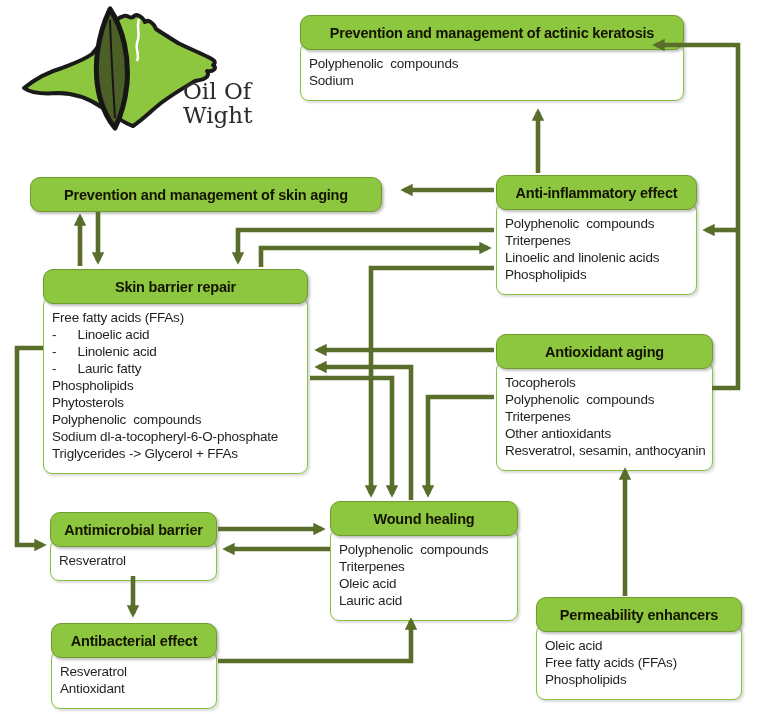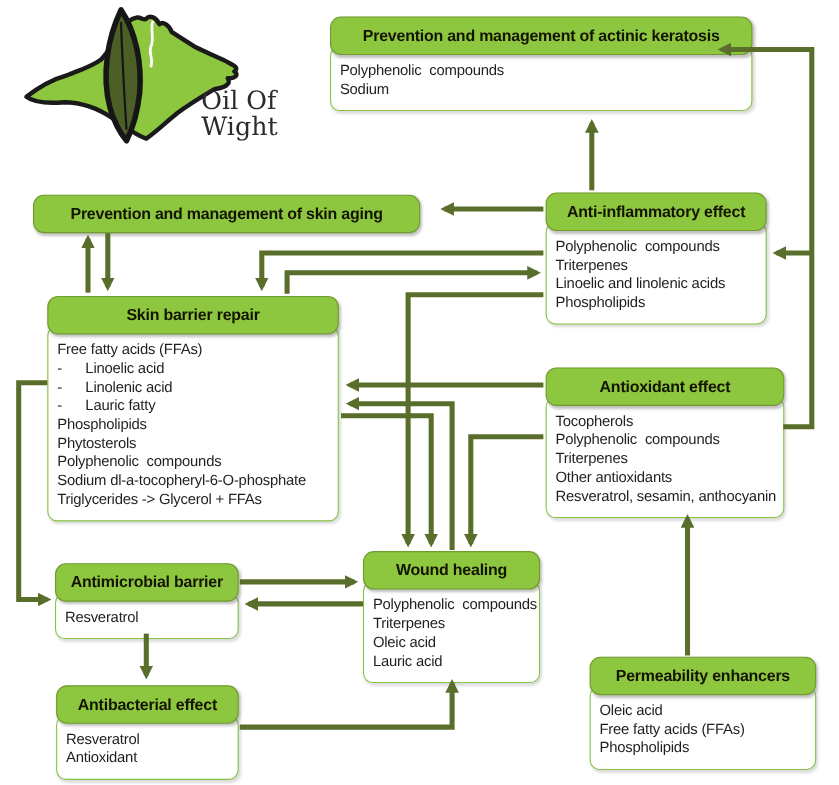--- a/index.html
+++ b/index.html
@@ -81,38 +81,38 @@
         <div class="body-line">-      Lauric fatty</div>
         <div class="body-line">Phospholipids</div>
         <div class="body-line">Phytosterols</div>
         <div class="body-line">Polyphenolic  compounds</div>
         <div class="body-line">Sodium dl-a-tocopheryl-6-O-phosphate</div>
         <div class="body-line">Triglycerides -&gt; Glycerol + FFAs</div>
       </div>
   </div>
 
   <div class="box" style="left:496px;top:334px;width:217px">
-    <div class="box-header">Antioxidant effect</div>
+    <div class="box-header">Antioxidant aging</div>
     <div class="box-body">
         <div class="body-line">Tocopherols</div>
         <div class="body-line">Polyphenolic  compounds</div>
         <div class="body-line">Triterpenes</div>
         <div class="body-line">Other antioxidants</div>
         <div class="body-line">Resveratrol, sesamin, anthocyanin</div>
       </div>
   </div>
 
   <div class="box" style="left:50px;top:512px;width:167px">
     <div class="box-header">Antimicrobial barrier</div>
     <div class="box-body">
         <div class="body-line">Resveratrol</div>
       </div>
   </div>
 
-  <div class="box" style="left:330px;top:501px;width:161px">
+  <div class="box" style="left:330px;top:501px;width:188px">
     <div class="box-header">Wound healing</div>
     <div class="box-body">
         <div class="body-line">Polyphenolic  compounds</div>
         <div class="body-line">Triterpenes</div>
         <div class="body-line">Oleic acid</div>
         <div class="body-line">Lauric acid</div>
       </div>
   </div>
 
   <div class="box" style="left:51px;top:623px;width:166px">

